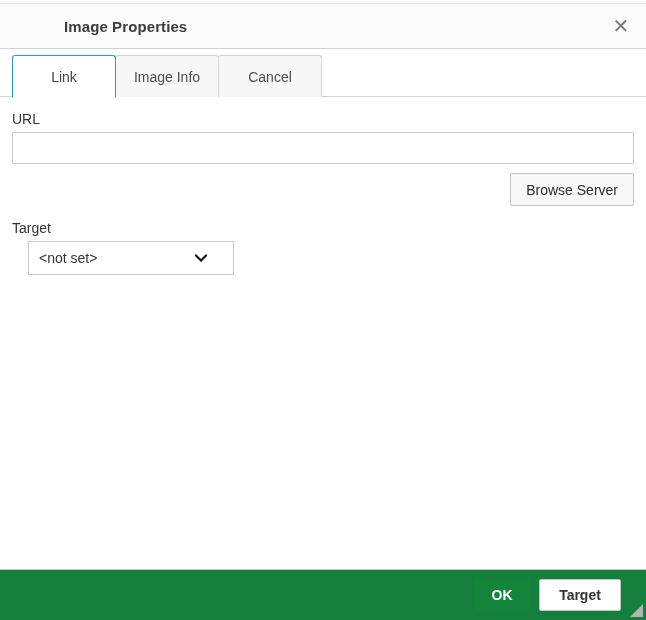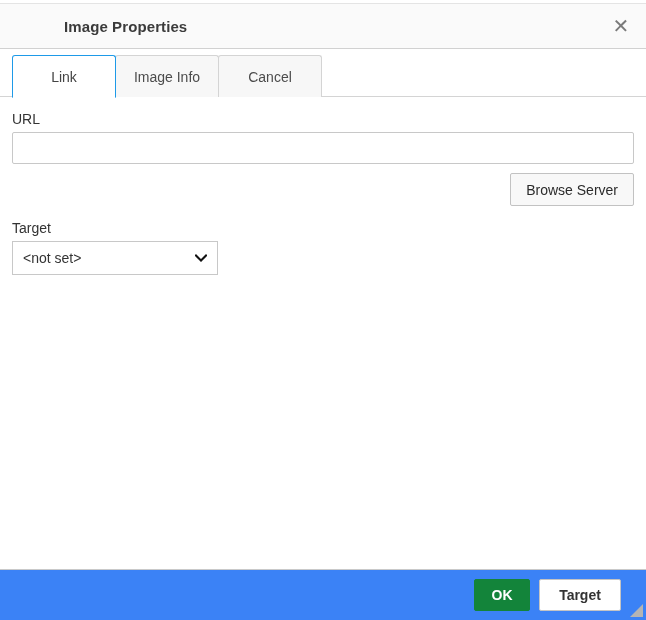--- a/index.html
+++ b/index.html
@@ -188,38 +188,39 @@
     box-sizing: border-box;
     padding: 4px 30px 4px 10px;
     font-family: "Liberation Sans", sans-serif;
     font-size: 14px;
     color: #333333;
     background: #ffffff;
     border: 1px solid #c8c8c8;
     border-radius: 0;
     outline: none;
     cursor: pointer;
+    margin-left: 16px;
   }
   .select-chevron {
     position: absolute;
     right: 11px;
     top: 50%;
     transform: translateY(-50%);
     pointer-events: none;
     width: 12px;
     height: 8px;
     display: block;
   }
 
   
   .footer {
     position: relative;
     flex: 0 0 auto;
     height: 51px;
-    background: #3b82f6;
+    background: #15803d;
     border-top: 1px solid #c9c9c9;
     display: flex;
     align-items: center;
     justify-content: flex-end;
     padding-right: 25px;
     box-sizing: border-box;
   }
   .btn-ok {
     height: 32px;
     min-width: 56px;

